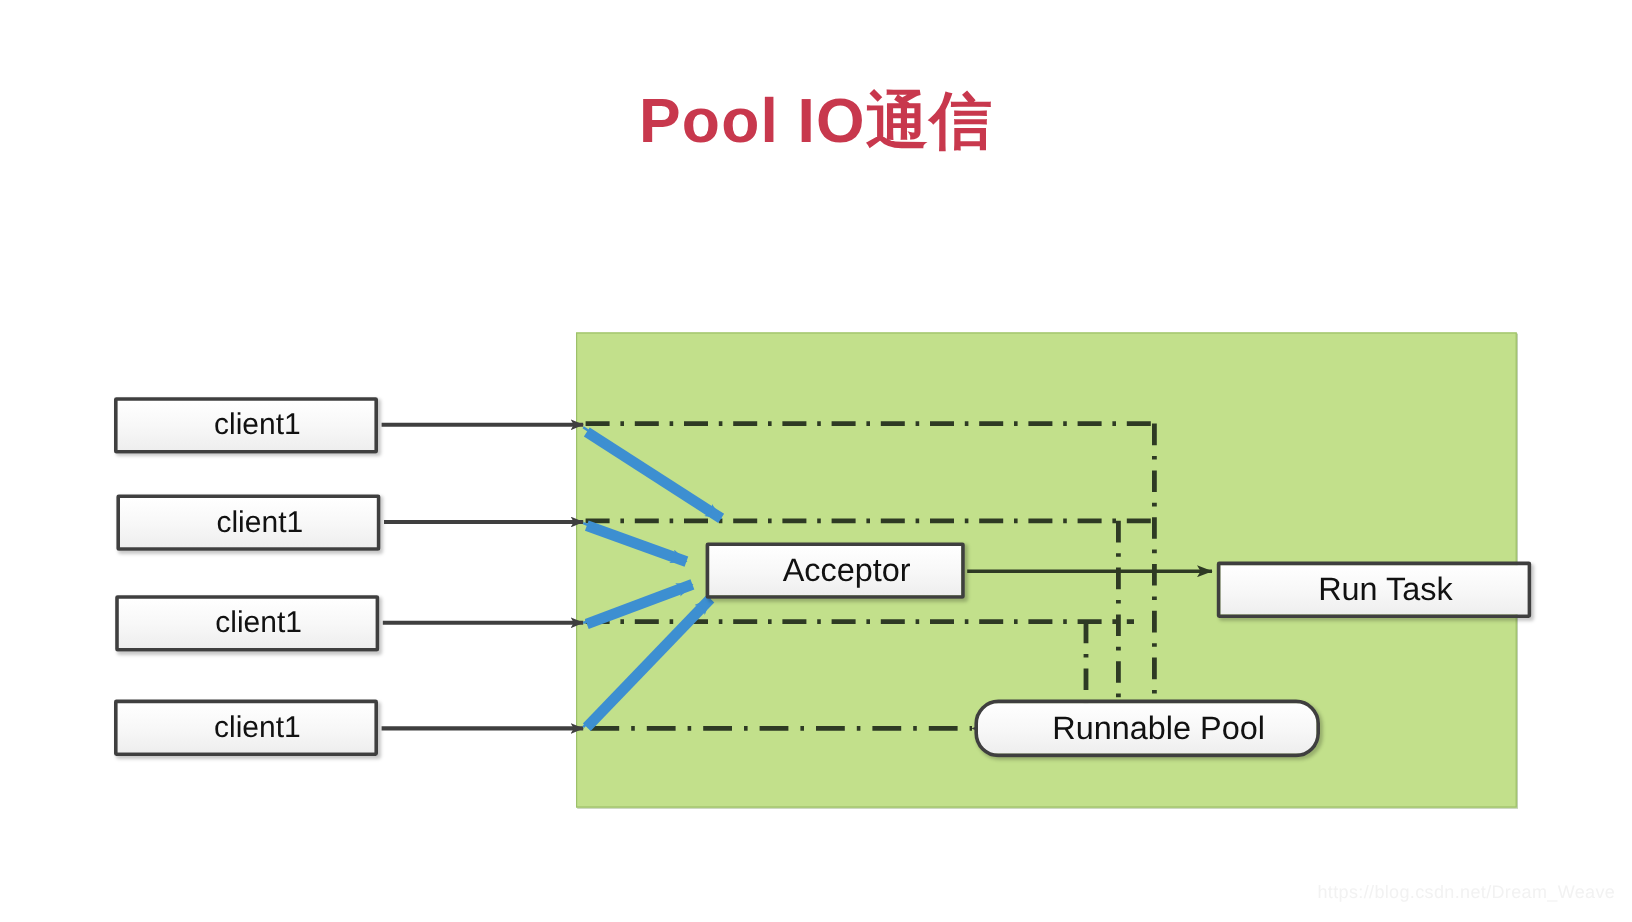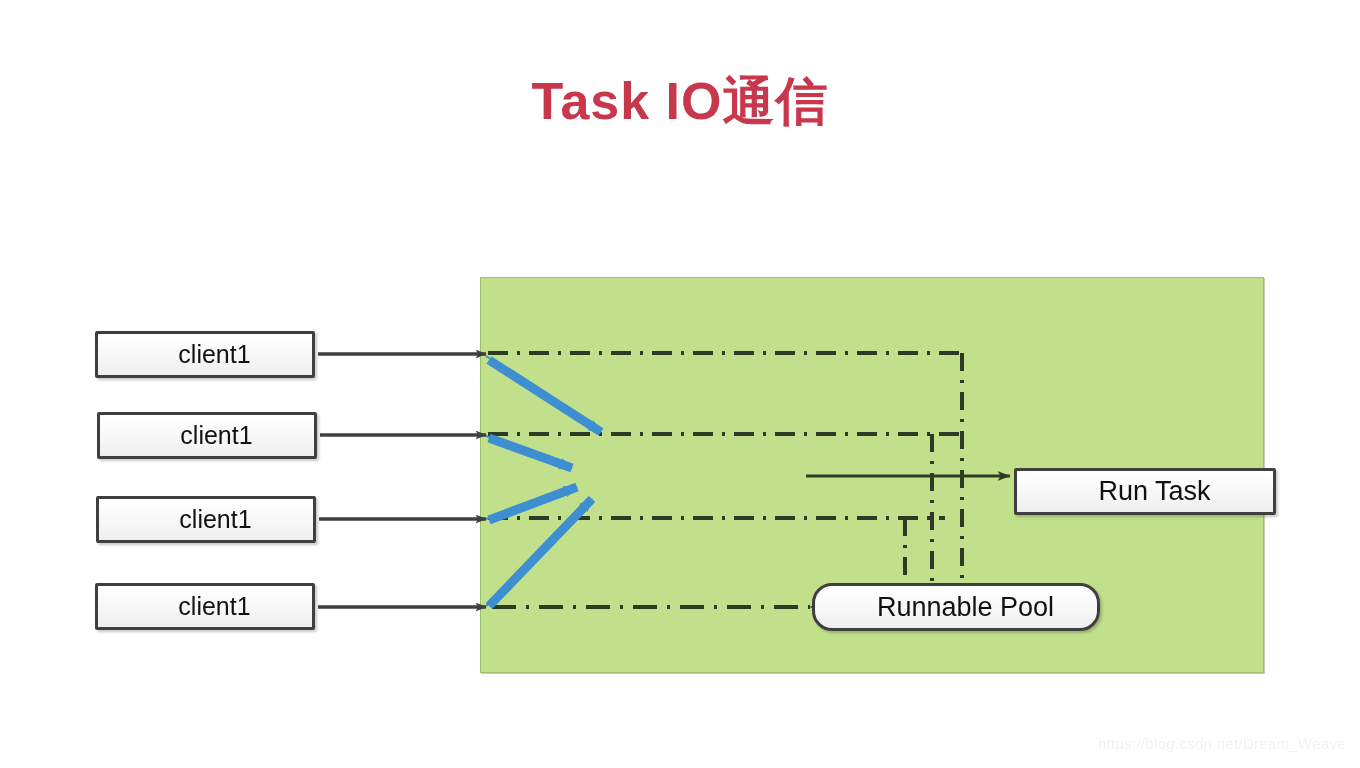--- a/index.html
+++ b/index.html
@@ -106,21 +106,21 @@
     color: #f2f2f2;
     letter-spacing: 0.3px;
     white-space: nowrap;
   }
 </style>
 </head>
 <body>
 
 <div id="slide">
 
-  <div id="title">Task IO通信</div>
+  <div id="title">Pool IO通信</div>
 
   <div id="green-panel"></div>
 
   <div class="node client-box" id="client-0">
     <span>client1</span>
   </div>
   <div class="node client-box" id="client-1">
     <span>client1</span>
   </div>
   <div class="node client-box" id="client-2">
@@ -177,20 +177,23 @@
     </g>
 
     <g stroke="#3d8fd1" stroke-width="2">
       <line x1="486" y1="356" x2="510" y2="372"></line>
       <line x1="486" y1="436" x2="506" y2="444"></line>
       <line x1="486" y1="519" x2="506" y2="512"></line>
       <line x1="486" y1="606" x2="508" y2="583"></line>
     </g>
   </svg>
 
+  <div class="node" id="acceptor-box">
+    <span>Acceptor</span>
+  </div>
   <div class="node" id="runtask-box">
     <span>Run Task</span>
   </div>
   <div class="node" id="runnablepool-box">
     <span>Runnable Pool</span>
   </div>
 
   <div id="watermark">https://blog.csdn.net/Dream_Weave</div>
 </div>
 

